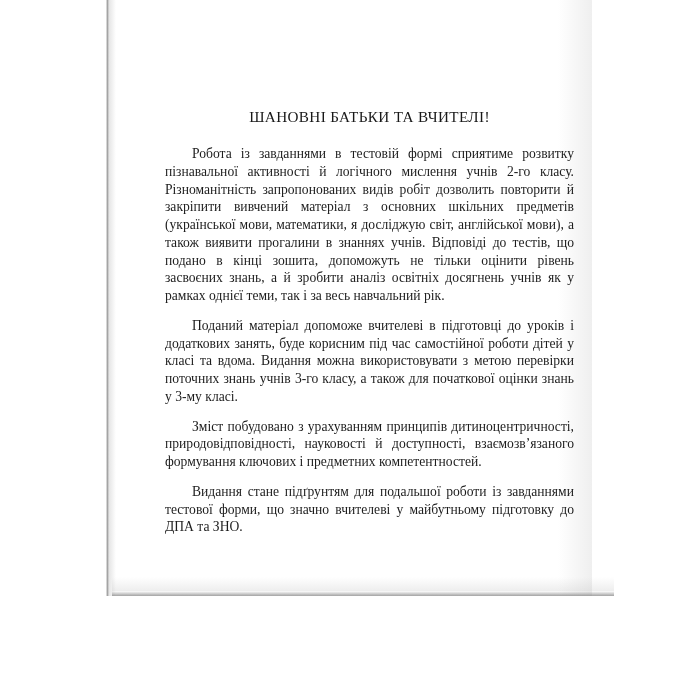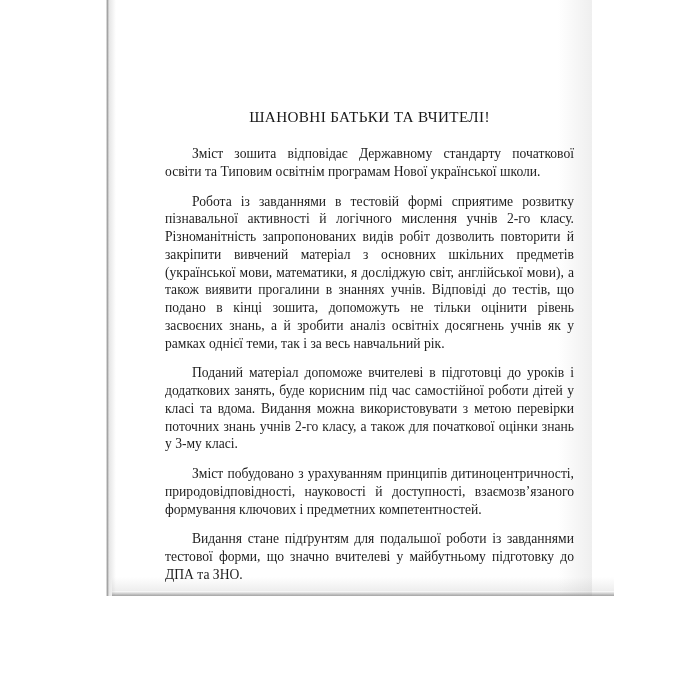--- a/index.html
+++ b/index.html
@@ -101,24 +101,23 @@
   <div class="spine-line"></div>
   <div class="spine-line-soft"></div>
   <div class="page-right-edge"></div>
   <div class="page-bottom-shadow"></div>
   <div class="page-bottom-shadow-soft"></div>
 
   <div class="content">
 
     <h1 class="doc-title">ШАНОВНІ БАТЬКИ ТА ВЧИТЕЛІ!</h1>
 
-    <p class="para">Зміст зошита відповідає Державному стандарту початкової освіти та Типовим освітнім програмам Нової української школи.</p>
 
     <p class="para">Робота із завданнями в тестовій формі сприятиме розвитку пізнавальної активності й логічного мислення учнів 2-го класу. Різноманітність запропонованих видів робіт дозволить повторити й закріпити вивчений матеріал з основних шкільних предметів (української мови, математики, я досліджую світ, англійської мови), а також виявити прогалини в знаннях учнів. Відповіді до тестів, що подано в кінці зошита, допоможуть не тільки оцінити рівень засвоєних знань, а й зробити аналіз освітніх досягнень учнів як у рамках однієї теми, так і за весь навчальний рік.</p>
 
-    <p class="para">Поданий матеріал допоможе вчителеві в підготовці до уроків і додаткових занять, буде корисним під час самостійної роботи дітей у класі та вдома. Видання можна використовувати з метою перевірки поточних знань учнів 2-го класу, а також для початкової оцінки знань у 3-му класі.</p>
+    <p class="para">Поданий матеріал допоможе вчителеві в підготовці до уроків і додаткових занять, буде корисним під час самостійної роботи дітей у класі та вдома. Видання можна використовувати з метою перевірки поточних знань учнів 3-го класу, а також для початкової оцінки знань у 3-му класі.</p>
 
     <p class="para">Зміст побудовано з урахуванням принципів дитиноцентричності, природовідповідності, науковості й доступності, взаємозв’язаного формування ключових і предметних компетентностей.</p>
 
     <p class="para">Видання стане підґрунтям для подальшої роботи із завданнями тестової форми, що значно вчителеві у майбутньому підготовку до ДПА та ЗНО.</p>
 
   </div>
 </div>
 
 </body></html>

